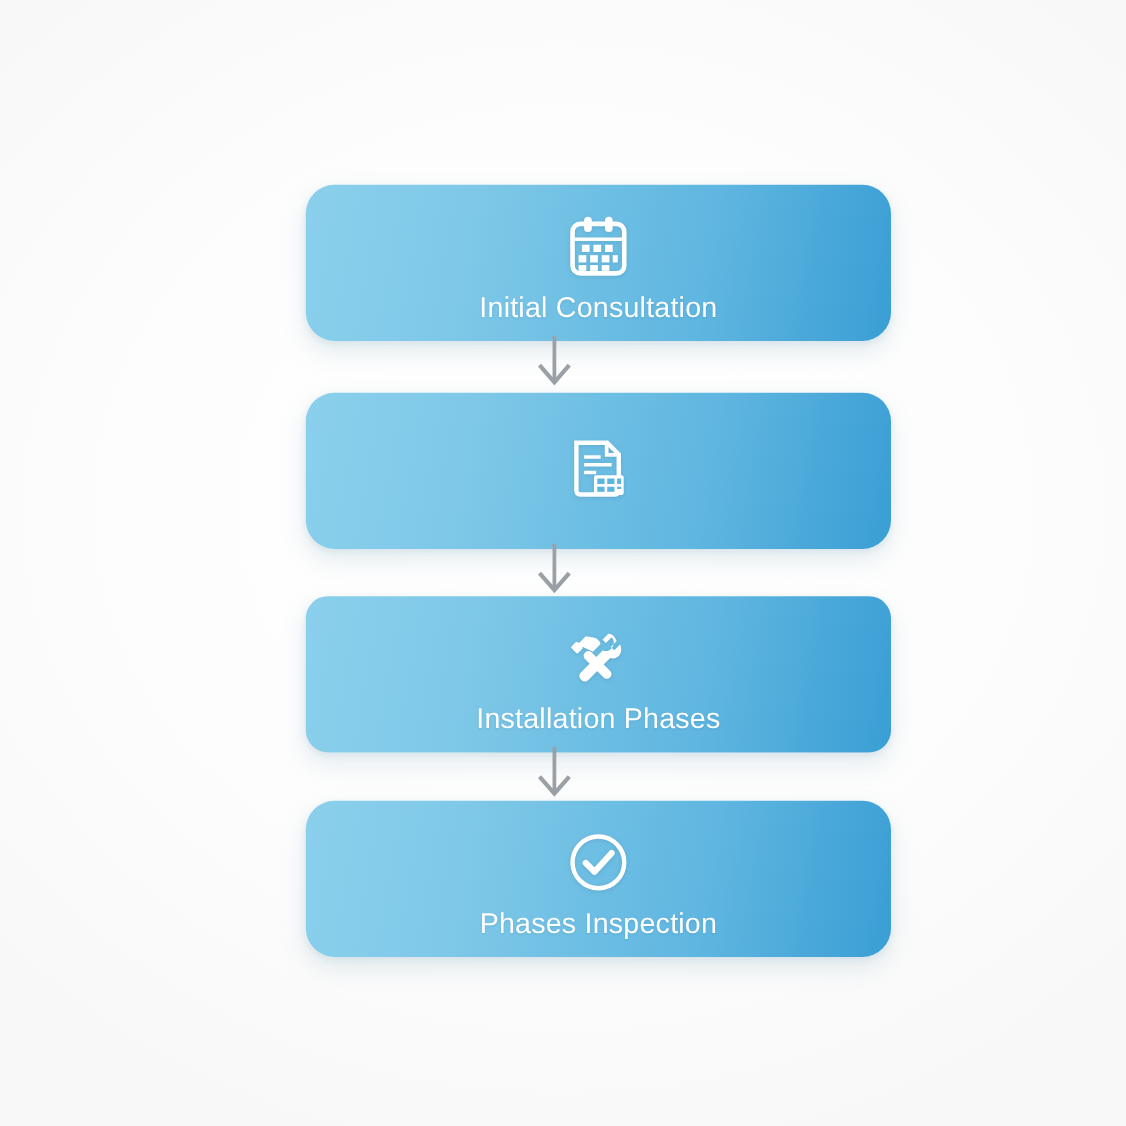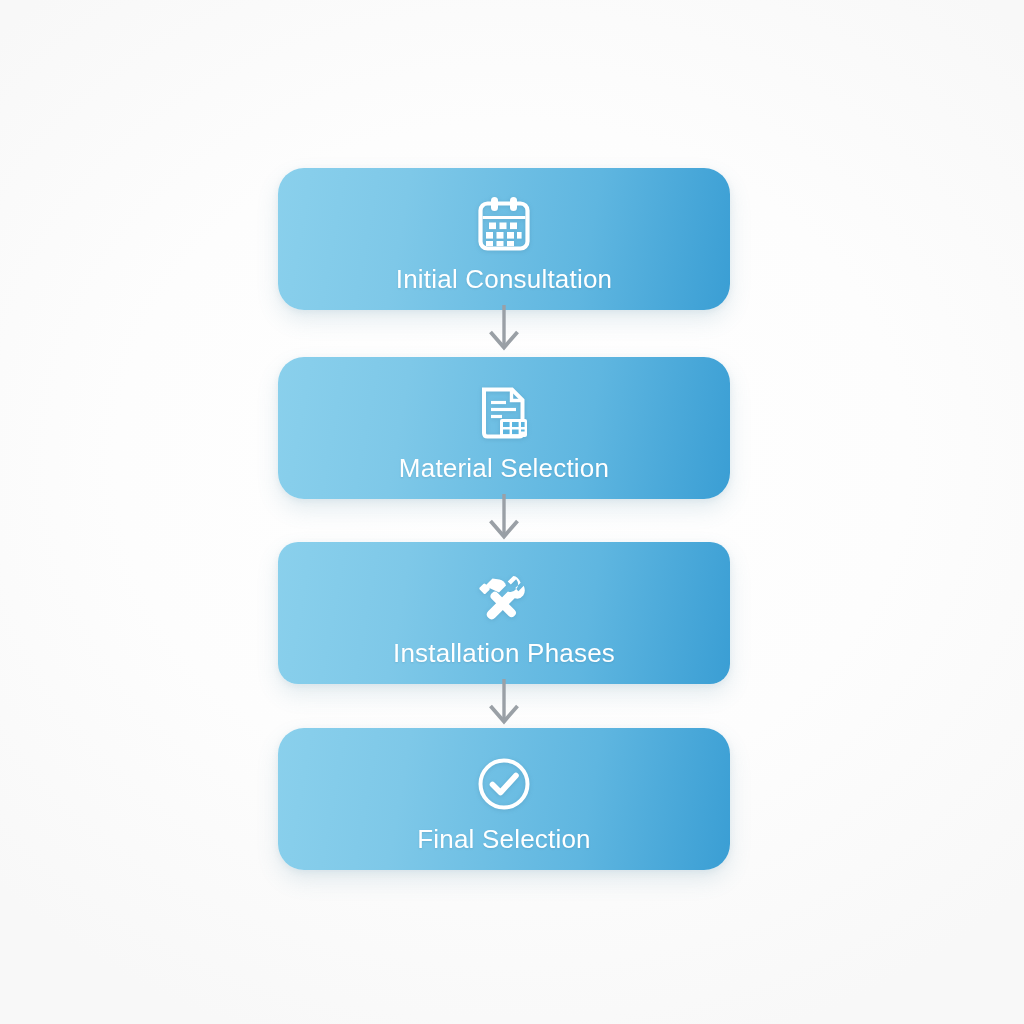--- a/index.html
+++ b/index.html
@@ -28,21 +28,21 @@
     position: absolute;
     left: 0;
     top: 0;
     width: 1024px;
     height: 1024px;
   }
 
   .node {
     position: absolute;
     left: 278px;
-    width: 452px;
+    width: 532px;
     height: 142px;
     border-radius: 26px;
     background: linear-gradient(100deg, #8ad0ec 0%, #7ec8e8 28%, #5fb6e0 68%, #3a9ed4 100%);
     box-shadow:
       0 10px 22px rgba(90, 140, 170, 0.16),
       0 2px 6px rgba(90, 140, 170, 0.10);
     display: flex;
     flex-direction: column;
     align-items: center;
     justify-content: center;
@@ -151,21 +151,20 @@
         <rect x="28" y="38" width="27" height="18" rx="2" fill="#ffffff"></rect>
 
         <rect x="31" y="41" width="6.6" height="5" fill="#5cb5df"></rect>
         <rect x="40" y="41" width="6.6" height="5" fill="#5cb5df"></rect>
         <rect x="49" y="41" width="3.6" height="5" fill="#5cb5df"></rect>
         <rect x="31" y="48.5" width="6.6" height="4.6" fill="#5cb5df"></rect>
         <rect x="40" y="48.5" width="6.6" height="4.6" fill="#5cb5df"></rect>
         <rect x="49" y="48.5" width="3.6" height="2" fill="#5cb5df"></rect>
       </svg>
     </div>
-    <div class="node-label">Material Selection</div>
   </div>
 
   <div class="connector connector-2">
     <svg width="44" height="50" viewBox="0 0 44 50" aria-hidden="true">
       <line x1="22" y1="0" x2="22" y2="40" stroke="#9aa0a6" stroke-width="3.4"></line>
       <path d="M 8.5 27 L 22 42.5 L 35.5 27" fill="none" stroke="#9aa0a6" stroke-width="3.8" stroke-linecap="butt" stroke-linejoin="miter"></path>
     </svg>
   </div>
 
   <div class="node node-3">
@@ -204,16 +203,16 @@
     </svg>
   </div>
 
   <div class="node node-4">
     <div class="node-icon">
       <svg width="64" height="64" viewBox="0 0 64 64" aria-hidden="true">
         <circle cx="32" cy="32" r="23.5" fill="none" stroke="#ffffff" stroke-width="4"></circle>
         <path d="M 20.5 32.5 L 28.5 40.5 L 44 23.5" fill="none" stroke="#ffffff" stroke-width="5.6" stroke-linecap="round" stroke-linejoin="round"></path>
       </svg>
     </div>
-    <div class="node-label">Final Selection</div>
+    <div class="node-label">Phases Inspection</div>
   </div>
 
 </div>
 
 </body></html>

